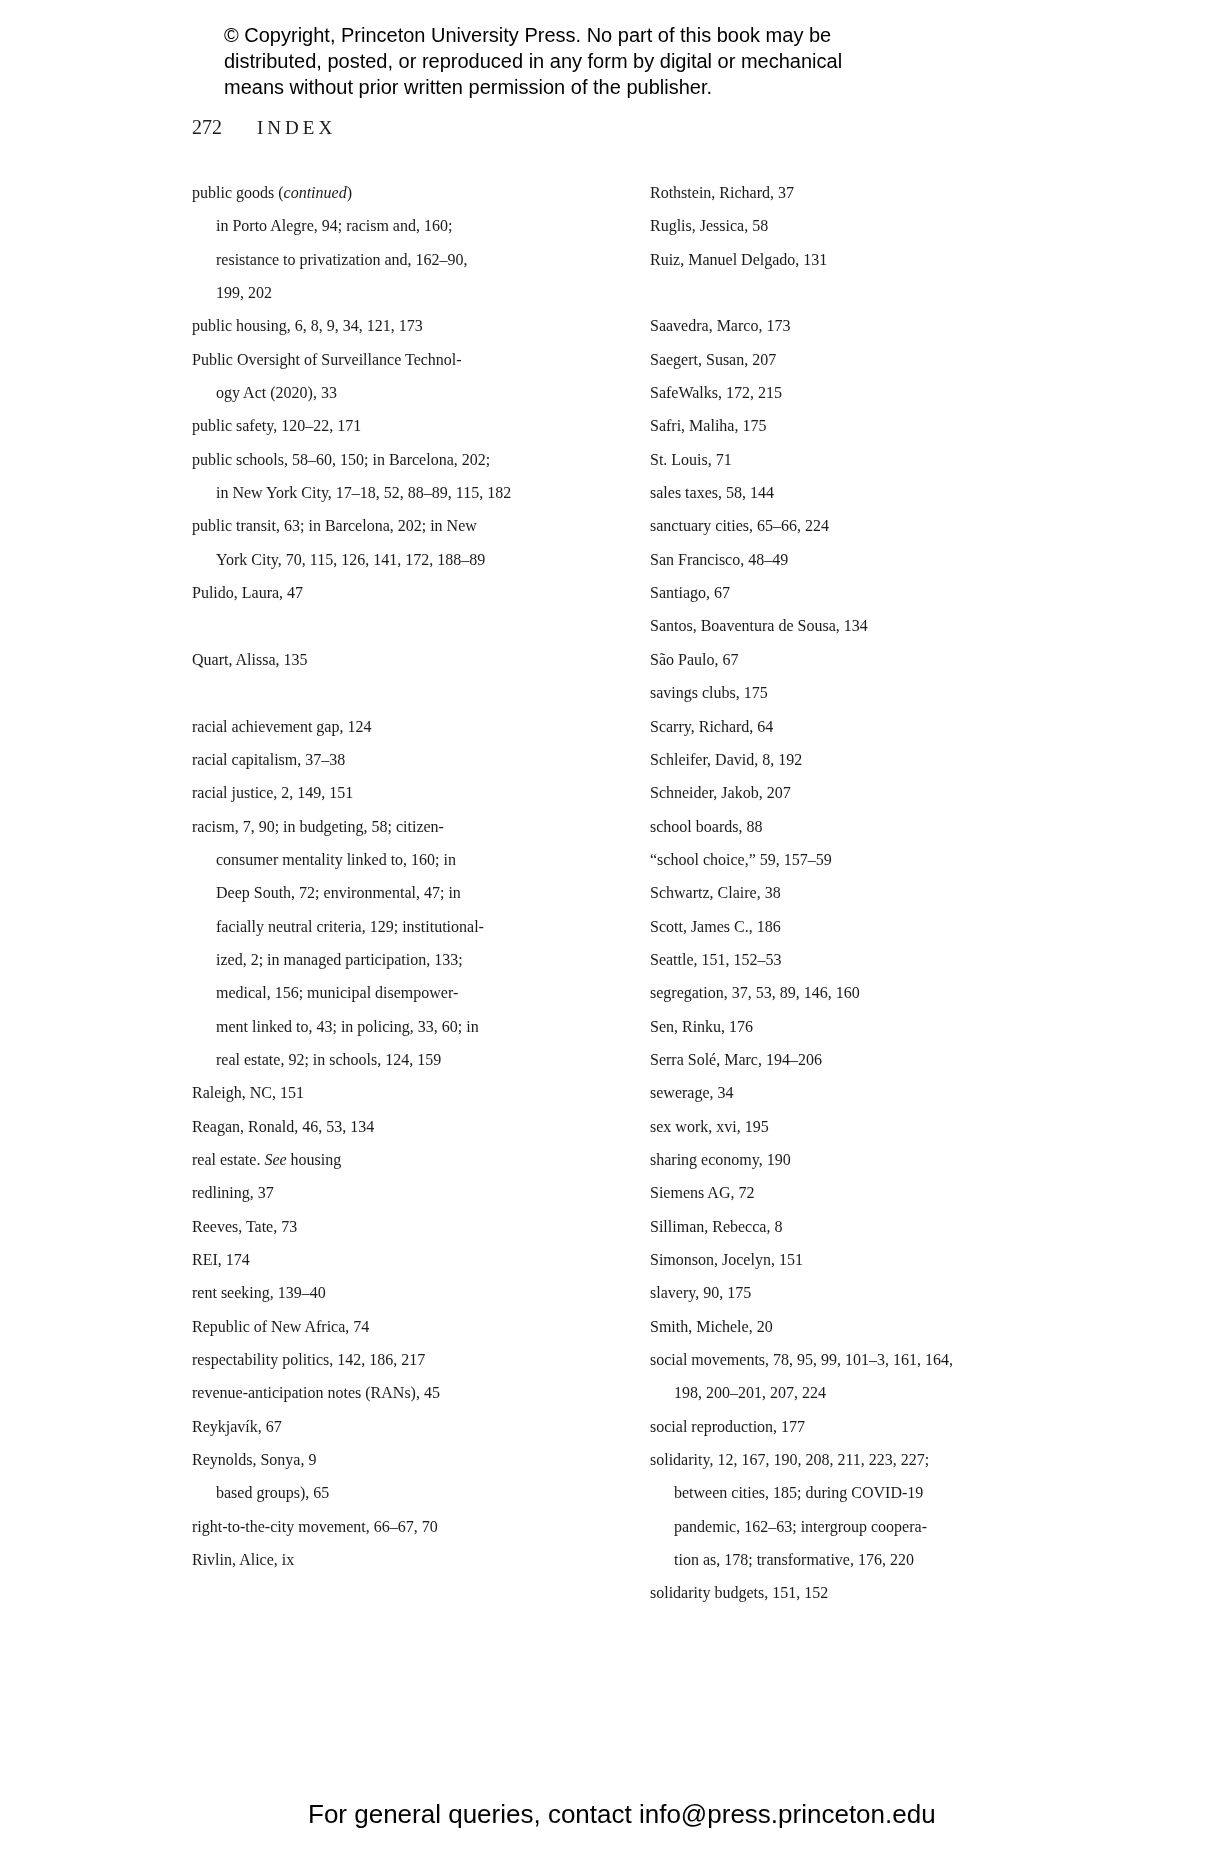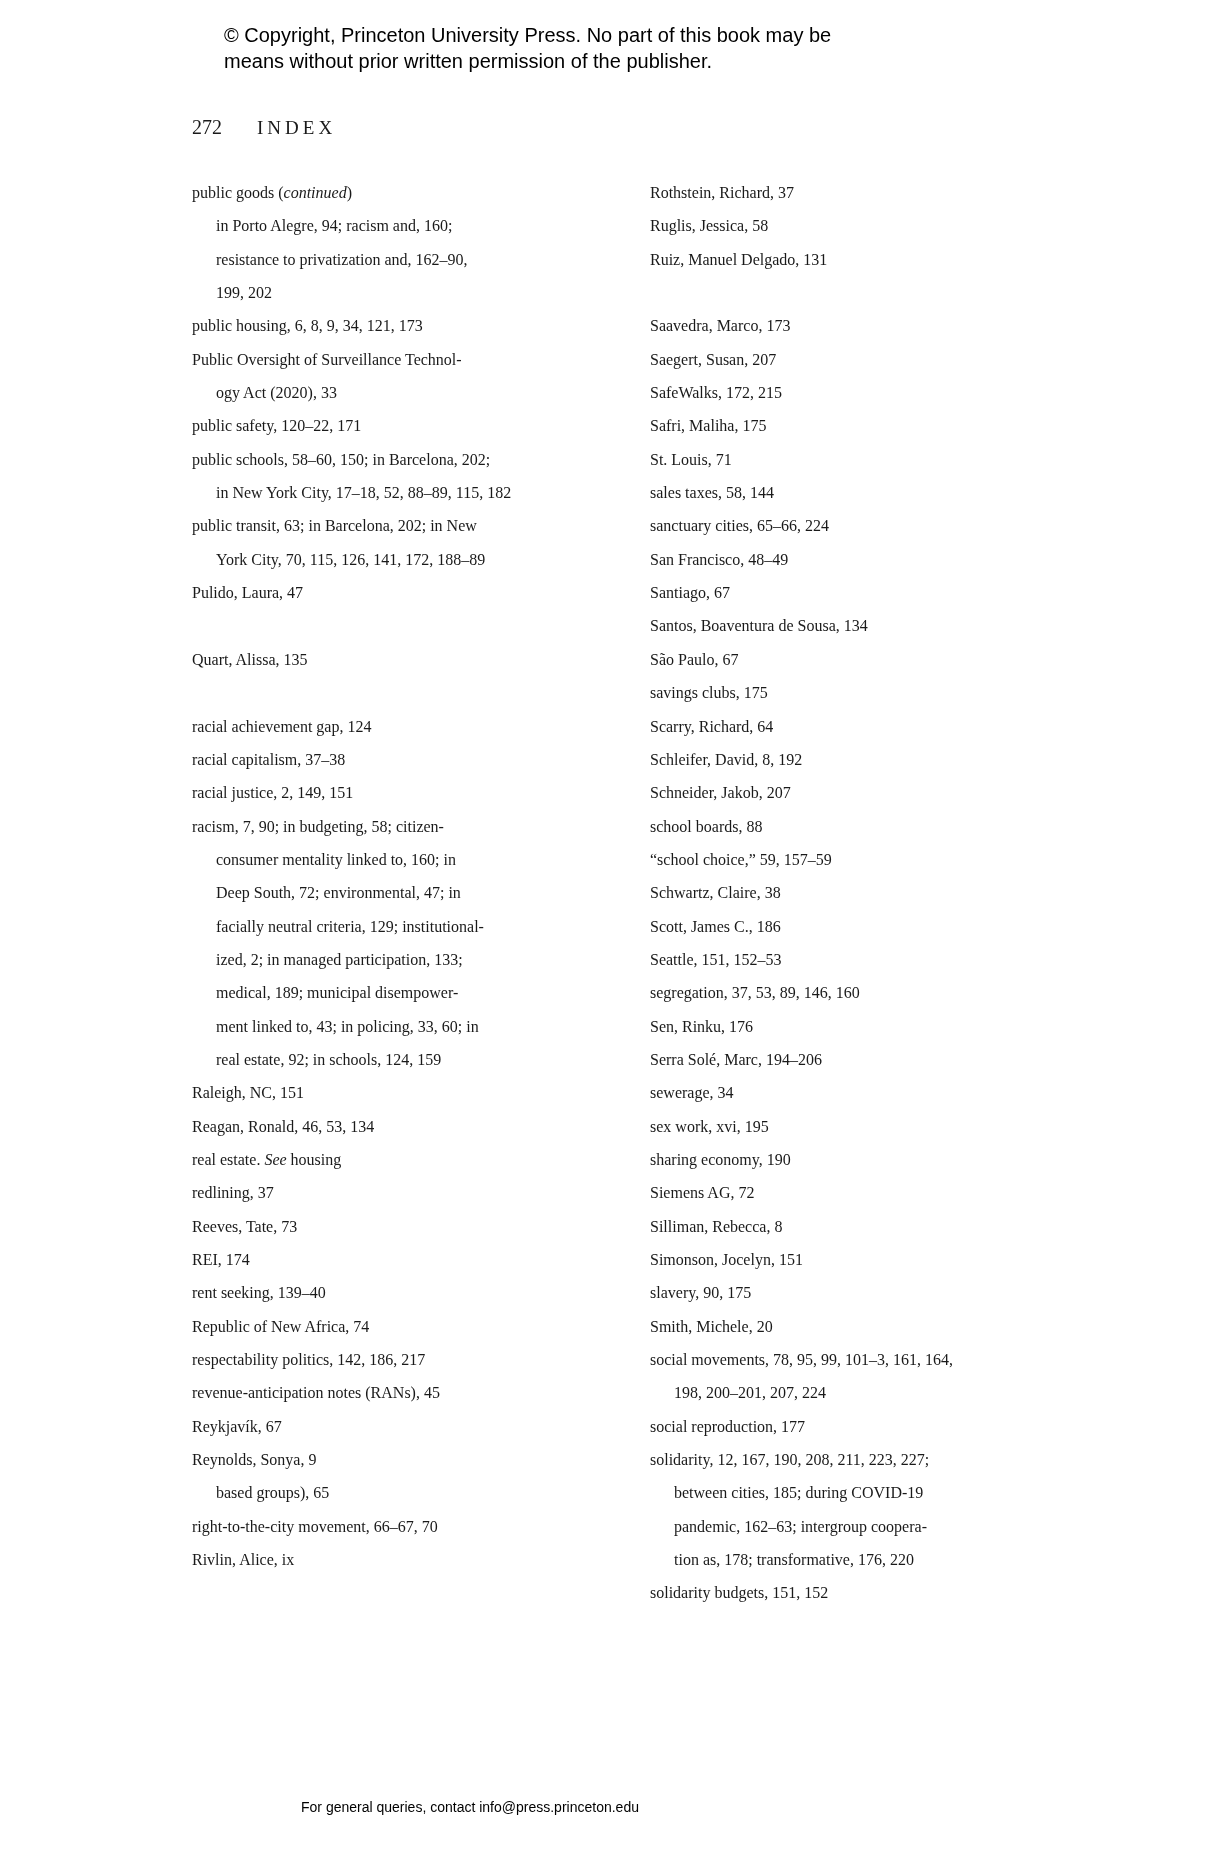--- a/index.html
+++ b/index.html
@@ -42,32 +42,33 @@
     font-size: 16px;
     line-height: 33.35px;
   }
   .col-left  { left: 192px; }
   .col-right { left: 650px; }
   .line { white-space: nowrap; height: 33.35px; }
   .line.indent { padding-left: 24px; }
   .italic { font-style: italic; }
   .page-footer {
     position: absolute;
-    left: 301px;
+    left: 308px;
     top: 1799px;
     font-family: "Liberation Sans", sans-serif;
-    font-size: 14px;
+    font-size: 26px;
     color: #000000;
   }
 </style>
 </head>
 <body>
 
 <div class="copyright">
   <div>© Copyright, Princeton University Press. No part of this book may be</div>
+  <div>distributed, posted, or reproduced in any form by digital or mechanical</div>
   <div>means without prior written permission of the publisher.</div>
 </div>
 
 <div class="page-header">
   <span class="page-num">272</span>
   <span class="section-title">INDEX</span>
 </div>
 
 <div class="column col-left">
     <div class="line"><span>public goods (</span><span class="italic">continued</span><span>)</span></div>
@@ -87,21 +88,21 @@
     <div class="line"><span>Quart, Alissa, 135</span></div>
     <div class="line"></div>
     <div class="line"><span>racial achievement gap, 124</span></div>
     <div class="line"><span>racial capitalism, 37–38</span></div>
     <div class="line"><span>racial justice, 2, 149, 151</span></div>
     <div class="line"><span>racism, 7, 90; in budgeting, 58; citizen-</span></div>
     <div class="line indent"><span>consumer mentality linked to, 160; in</span></div>
     <div class="line indent"><span>Deep South, 72; environmental, 47; in</span></div>
     <div class="line indent"><span>facially neutral criteria, 129; institutional-</span></div>
     <div class="line indent"><span>ized, 2; in managed participation, 133;</span></div>
-    <div class="line indent"><span>medical, 189; municipal disempower-</span></div>
+    <div class="line indent"><span>medical, 156; municipal disempower-</span></div>
     <div class="line indent"><span>ment linked to, 43; in policing, 33, 60; in</span></div>
     <div class="line indent"><span>real estate, 92; in schools, 124, 159</span></div>
     <div class="line"><span>Raleigh, NC, 151</span></div>
     <div class="line"><span>Reagan, Ronald, 46, 53, 134</span></div>
     <div class="line"><span>real estate. </span><span class="italic">See</span><span> housing</span></div>
     <div class="line"><span>redlining, 37</span></div>
     <div class="line"><span>Reeves, Tate, 73</span></div>
     <div class="line"><span>REI, 174</span></div>
     <div class="line"><span>rent seeking, 139–40</span></div>
     <div class="line"><span>Republic of New Africa, 74</span></div>

